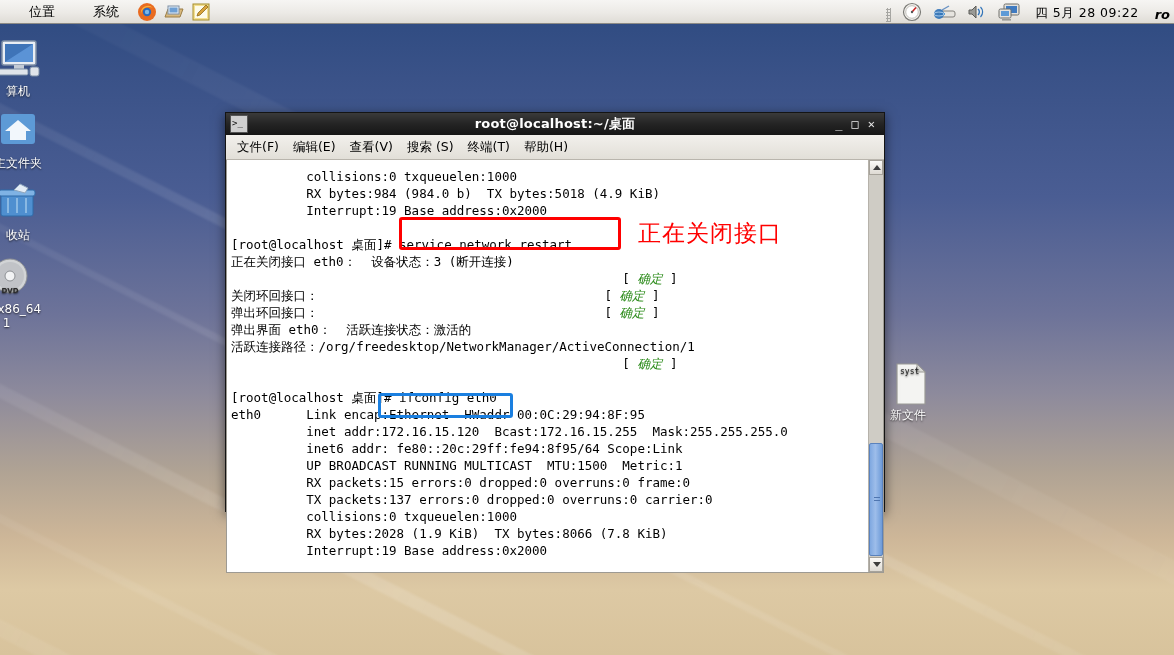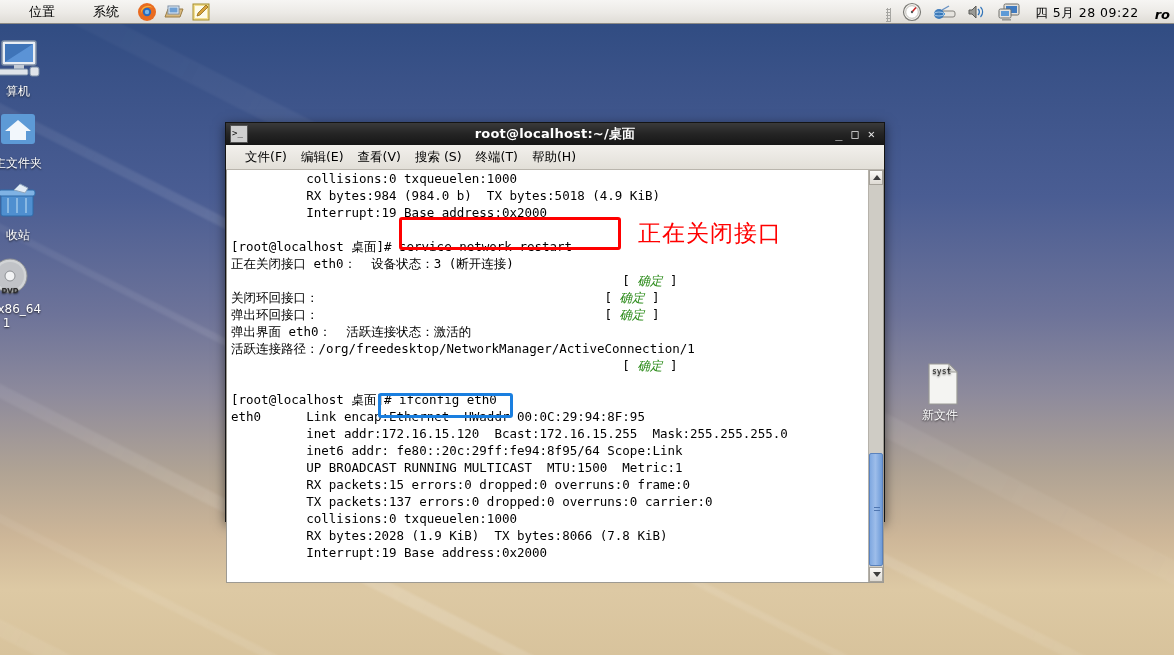--- a/index.html
+++ b/index.html
@@ -48,49 +48,48 @@
          text-shadow:0 1px 2px rgba(0,0,0,.75);line-height:14px;}
   .dicon .glyph{width:48px;height:44px;margin:0 auto 2px;position:relative;}
   .dicon .cap{display:block;}
 
   
   #term{
     position:absolute;left:225px;top:112px;width:660px;height:400px;
     box-shadow:0 3px 11px rgba(0,0,0,.55);
     border:1px solid #141414;box-sizing:border-box;
     background:#be185d;
-    margin-top:10px;
   }
   #titlebar{
     height:22px;background:linear-gradient(to bottom,#3a3a3a 0%,#242424 50%,#161616 100%);
     display:flex;align-items:center;position:relative;color:#fff;
   }
   #title-icon{width:16px;height:16px;margin-left:4px;background:#cfcfcf;border:1px solid #555;
     position:relative;border-radius:1px;flex:0 0 auto;}
   #title-icon:after{content:">_";position:absolute;left:1px;top:0px;font-family:"DejaVu Sans Mono",monospace;
     font-size:9px;color:#111;line-height:14px;}
   #title-text{position:absolute;left:0;right:0;text-align:center;font-size:13px;font-weight:bold;
     letter-spacing:.2px;pointer-events:none;}
   #wbtns{margin-left:auto;display:flex;gap:9px;padding-right:9px;z-index:2;}
   .wbtn{font-size:12px;color:#e8e8e8;line-height:12px;cursor:default;font-family:"DejaVu Sans Mono",monospace;}
 
   #menubar{
     height:25px;background:linear-gradient(to bottom,#f2f0ec,#e2dfd8);
     border-bottom:1px solid #b9b5ad;display:flex;align-items:center;
-    font-size:12.5px;color:#000;padding-left:12px;box-sizing:border-box;
+    font-size:12.5px;color:#000;padding-left:4px;box-sizing:border-box;
   }
   .mitem{padding:2px 7px;white-space:nowrap;cursor:default;}
 
   #termbody{position:relative;height:413px;background:#fff;display:flex;
             border:1px solid #9d9a93;border-top:0;box-sizing:border-box;}
   #screen{
     flex:1;position:relative;overflow:hidden;background:#fff;
     font-family:"DejaVu Sans Mono","Liberation Mono",monospace;
     font-size:12.5px;line-height:17px;color:#000;
-    padding:0 0 0 4px;box-sizing:border-box;white-space:pre;
+    padding:8px 0 0 4px;box-sizing:border-box;white-space:pre;
   }
   .ln{height:17px;white-space:pre;}
   .ok-b{color:#000;}
   .ok-g{color:#2a8a18;font-style:italic;}
 
   
   #sbar{width:15px;background:#f1efeb;border-left:1px solid #b6b2aa;position:relative;box-sizing:border-box;}
   .sb-arrow{position:absolute;left:0;width:14px;height:15px;background:linear-gradient(to bottom,#fbfaf8,#dedad3);
             border:1px solid #a6a29a;box-sizing:border-box;}
   .sb-arrow.up{top:0;} .sb-arrow.dn{bottom:0;}
@@ -170,21 +169,21 @@
       <circle cx="22" cy="20" r="17" fill="#d2d4d6" stroke="#8d9094"></circle>
       <circle cx="22" cy="20" r="14" fill="#b9bcc0" opacity=".7"></circle>
       <circle cx="22" cy="20" r="5" fill="#f2f3f4" stroke="#8d9094"></circle>
       <text x="22" y="37" font-size="7" font-family="DejaVu Sans" fill="#2b2b2b" text-anchor="middle" font-weight="bold">DVD</text>
     </svg>
   </div>
   <span class="cap" style="white-space:pre;">5 x86_64
 sc 1</span>
 </div>
 
-<div class="dicon" style="left:908px;top:362px;">
+<div class="dicon" style="left:876px;top:362px;">
   <div class="glyph">
     <svg width="48" height="44" viewBox="0 0 48 44">
       <path d="M13 2 H33 L41 10 V42 H13 Z" fill="#f4f4f2" stroke="#9a9a96" stroke-width="1.2"></path>
       <path d="M33 2 L33 10 L41 10 Z" fill="#d9d9d6" stroke="#9a9a96" stroke-width="1"></path>
       <text x="16" y="12" font-size="8" font-family="DejaVu Sans Mono" fill="#222">syst</text>
     </svg>
   </div>
   <span class="cap">新文件</span>
 </div>
 

